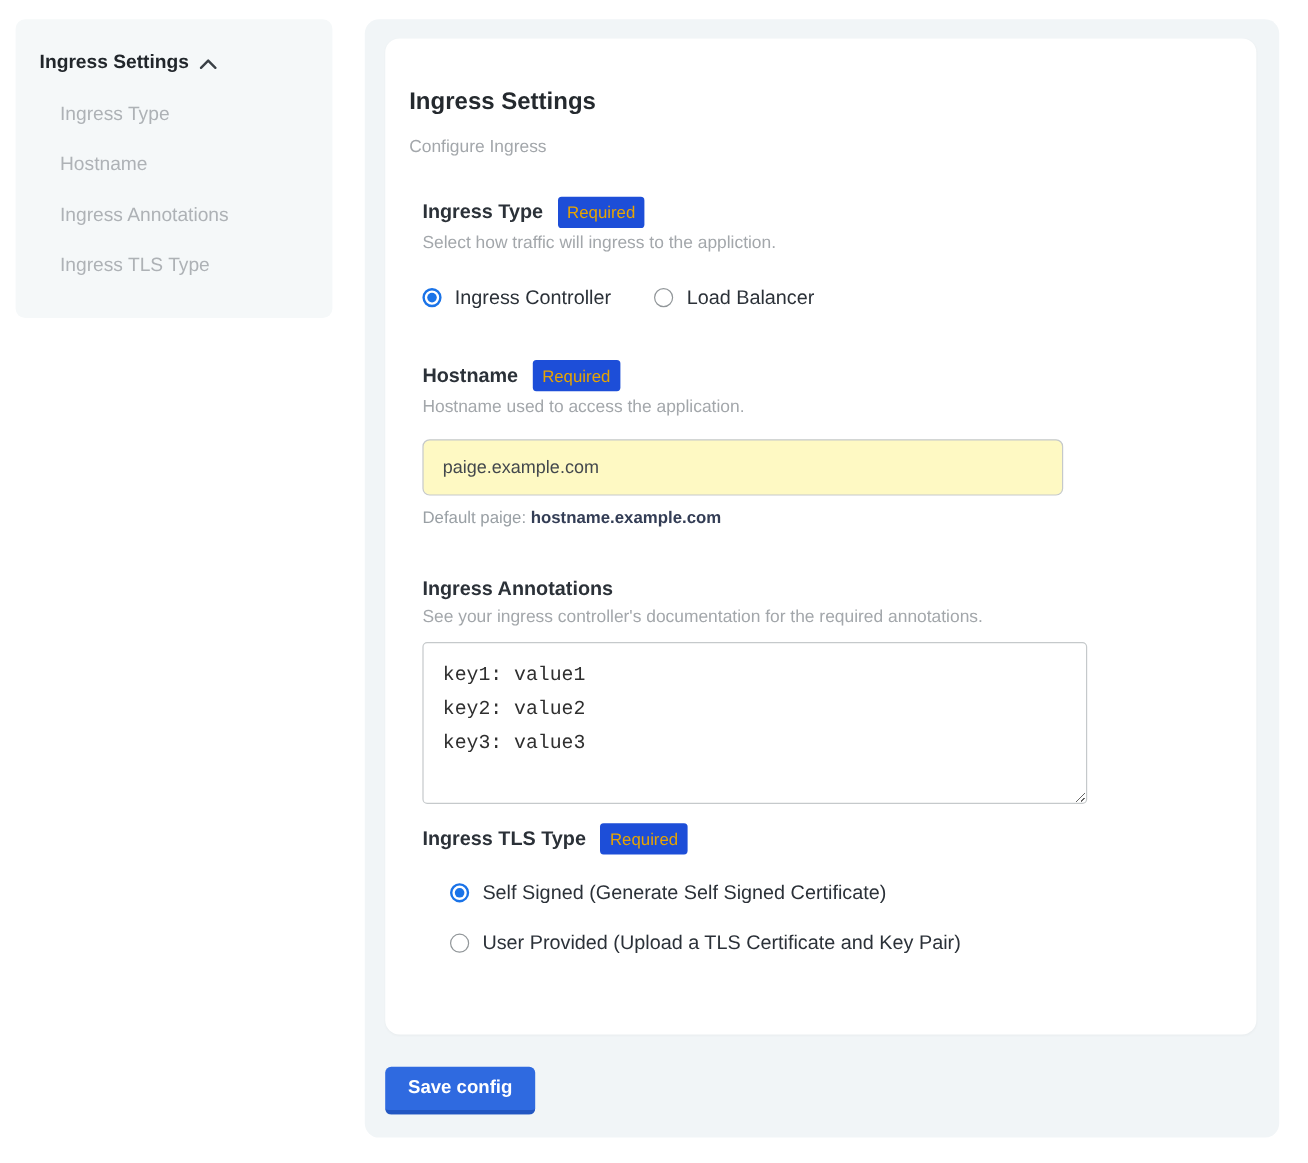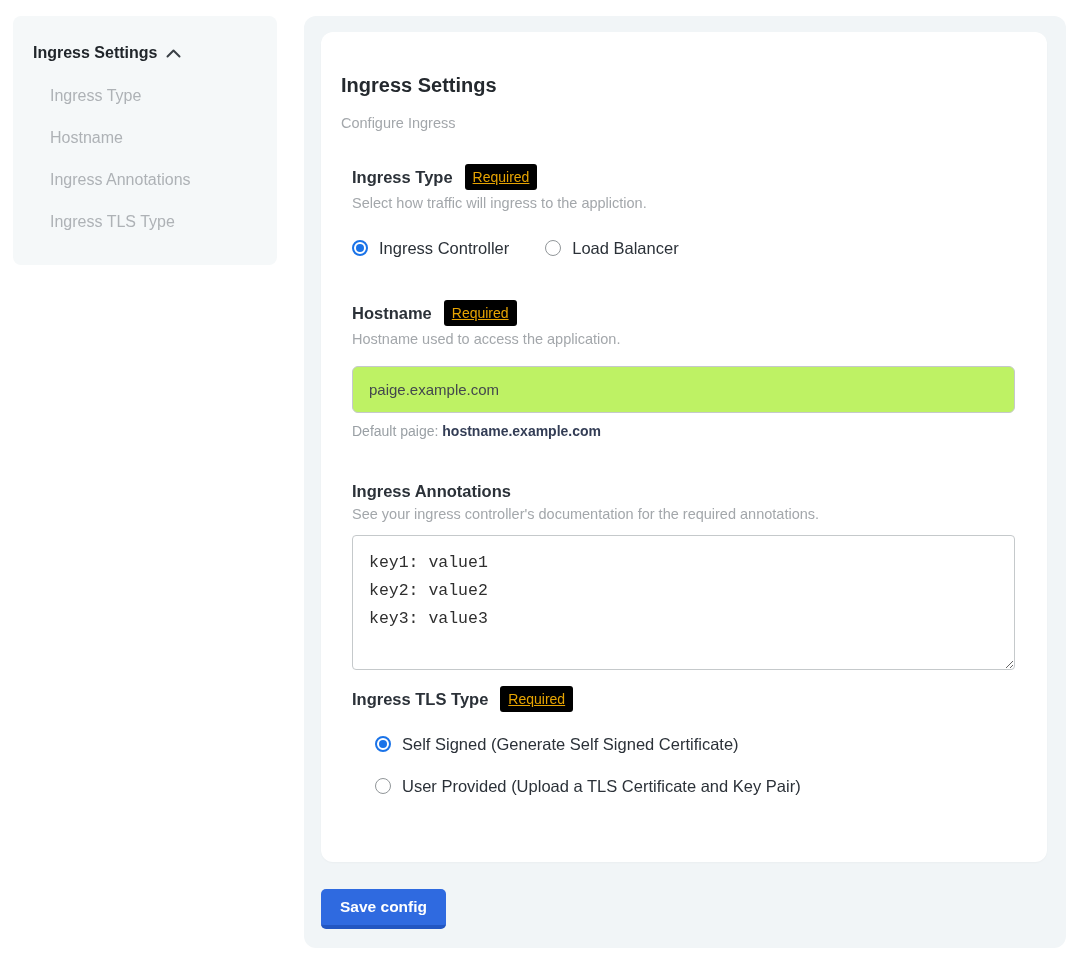--- a/index.html
+++ b/index.html
@@ -51,22 +51,22 @@
   .card-title { font-size: 20px; font-weight: 700; color: #24292e; line-height: 24px; }
   .card-subtitle { margin-top: 17px; font-size: 14.5px; color: #a3a7ab; line-height: 18px; }
 
   .sections { margin-left: 11px; }
 
   .section-heading {
     display: flex; align-items: center; gap: 12px; line-height: 20px;
   }
   .section-label { font-size: 16.5px; font-weight: 700; color: #2b3138; }
   .required-badge {
-    font-size: 14px; color: #e7a402; background: #000000;
-    padding: 4px 8px; border-radius: 3px; line-height: 18px; text-decoration: underline;
+    font-size: 14px; color: #e7a402; background: #1d4ed8;
+    padding: 4px 8px; border-radius: 3px; line-height: 18px;
   }
   .help-text { font-size: 14.5px; color: #a3a7ab; line-height: 18px; margin-top: 4px; }
 
   .sec-ingress-type { margin-top: 32px; }
   .sec-hostname { margin-top: 42px; }
   .sec-annotations { margin-top: 41px; }
   .sec-tls { margin-top: 16px; }
 
   
   .radio-row-horizontal { display: flex; align-items: center; column-gap: 36px; margin-top: 26px; }
@@ -82,33 +82,33 @@
     content: ""; position: absolute; left: 50%; top: 50%;
     width: 8px; height: 8px; margin: -4px 0 0 -4px;
     border-radius: 50%; background: #1a73e8;
   }
   .radio-stack .radio-option { margin-top: 22px; padding-left: 23px; }
   .radio-stack .radio-option:first-child { margin-top: 26px; }
 
   
   .text-input {
     margin-top: 18px; display: block;
-    width: 663px; height: 47px;
+    width: 534px; height: 47px;
     border: 1px solid #c5c9cb; border-radius: 6px;
     padding: 0 16px; font-size: 15px; color: #43484d;
     font-family: "Liberation Sans", sans-serif;
-    background: #bef264; outline: none;
+    background: #fef9c3; outline: none;
   }
   .default-line { margin-top: 10px; font-size: 14px; line-height: 17px; }
   .default-label { color: #9aa0a5; }
   .default-value { color: #333d55; font-weight: 700; }
 
   .annotations-textarea {
     margin-top: 12px; display: block;
-    width: 663px; height: 135px;
+    width: 554px; height: 135px;
     border: 1px solid #c5c9cb; border-radius: 4px;
     padding: 13px 16px; font-size: 16.5px; line-height: 28px;
     font-family: "Liberation Mono", "DejaVu Sans Mono", monospace;
     color: #2f2f2f; background: #fff; outline: none;
     resize: both;
   }
 
   
   .save-button {
     margin-top: 27px;

